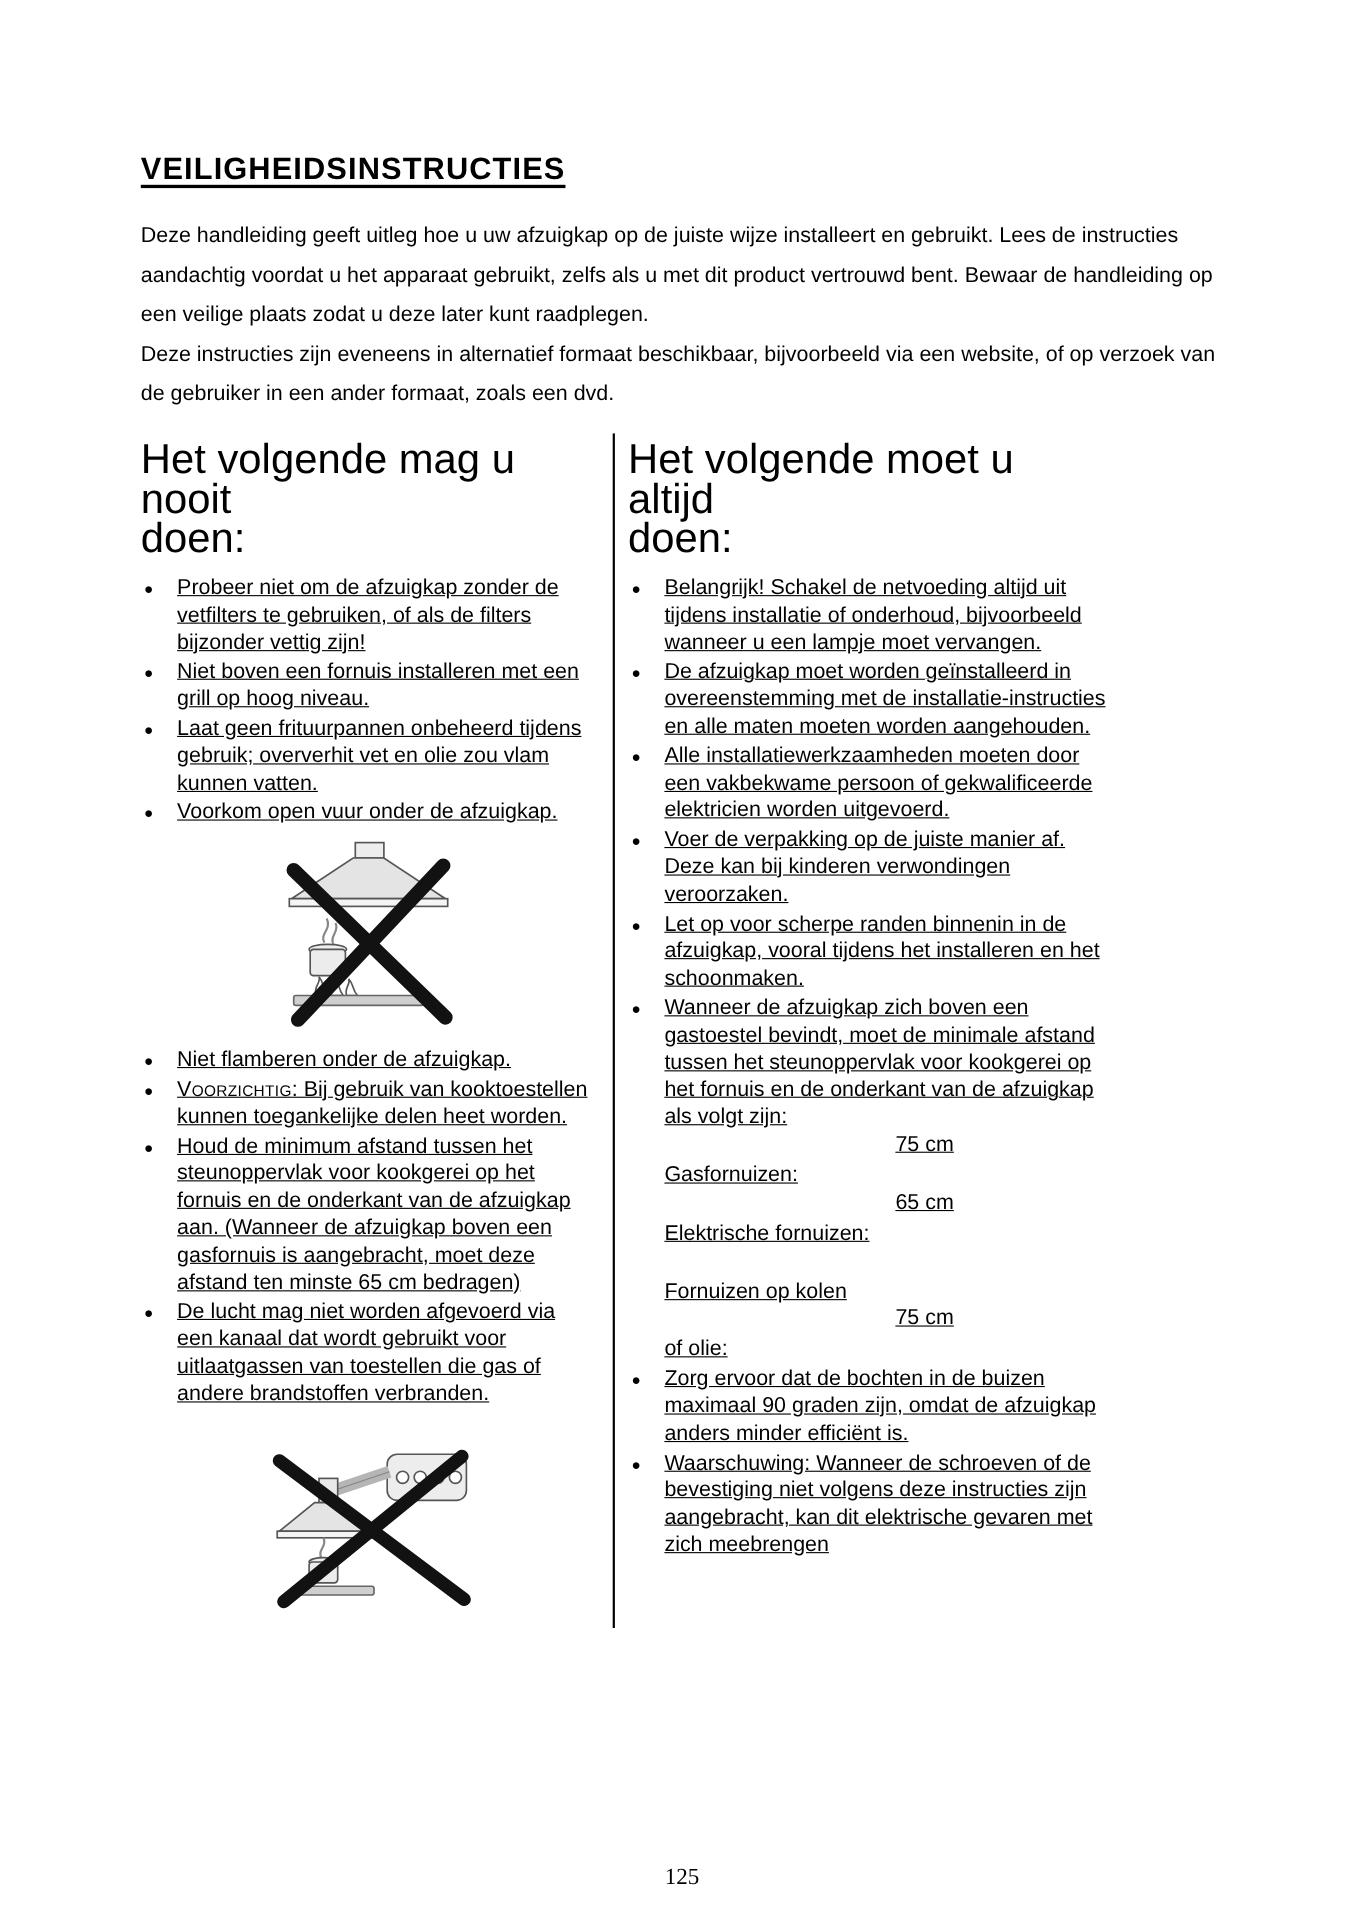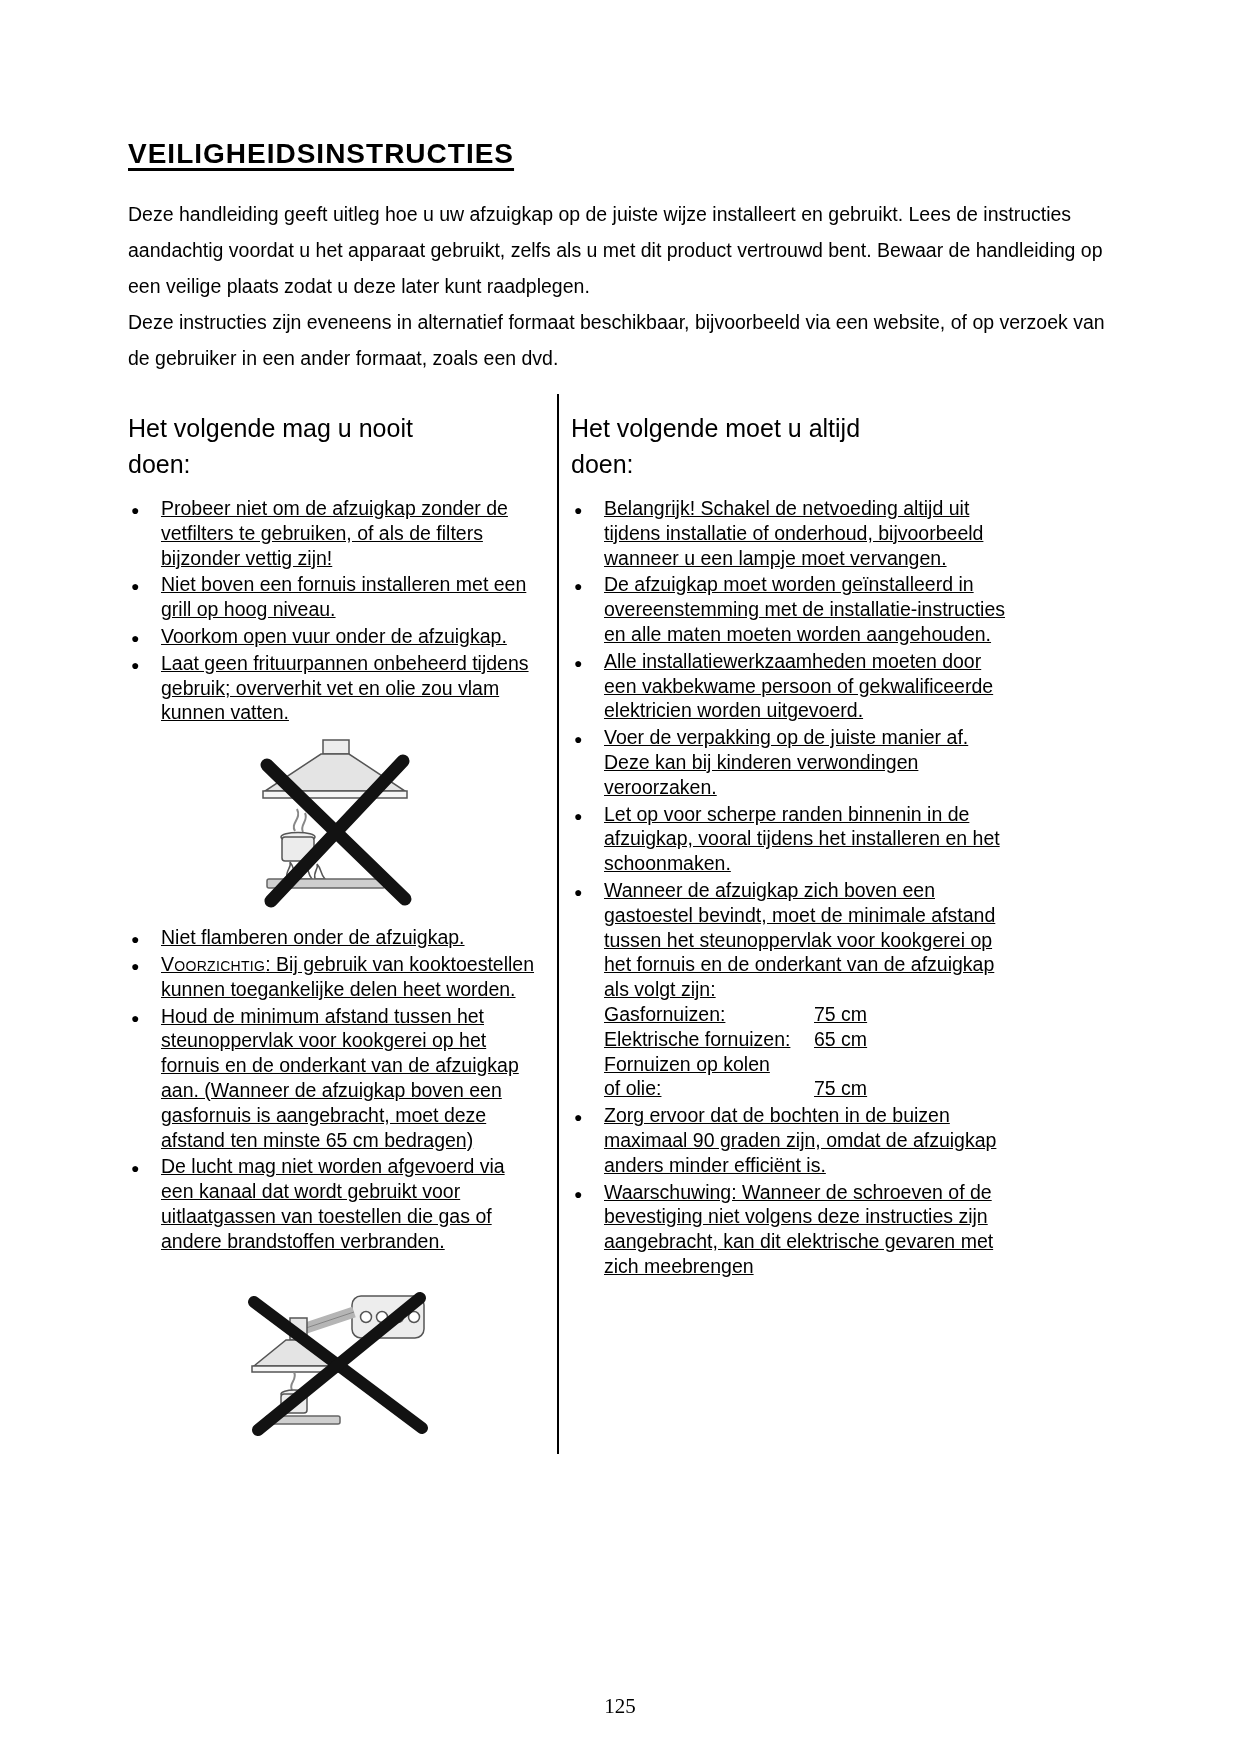--- a/index.html
+++ b/index.html
@@ -44,24 +44,24 @@
   }
   .divider {
     width: 2px;
     background: #000;
   }
   .col-right {
     flex: 1;
     padding-left: 12px;
   }
   .col-heading {
-    font-size: 25px;
+    font-size: 38px;
     font-weight: 400;
     line-height: 36px;
-    margin: 16px 0 14px 0;
+    margin: 6px 0 14px 0;
     white-space: pre-line;
   }
   .item {
     position: relative;
     padding-left: 33px;
     line-height: 24.8px;
     margin-bottom: 2px;
     text-decoration: underline;
   }
   .bullet {
@@ -73,21 +73,21 @@
     content: "●";
     font-size: 14px;
   }
   .item-text { display: inline; }
   .smallcaps {
     font-variant: small-caps;
     letter-spacing: 0.3px;
   }
   .dist-rows { margin-top: 0; }
   .dist-row { display: flex; }
-  .dist-label { width: 210px; flex: none; }
+  .dist-label { width: 210px; flex: none; margin-top: 28px; }
   .dist-value { flex: 1; }
   .illustration {
     display: flex;
     justify-content: center;
     margin: 12px 0 16px 0;
   }
   .page-num {
     position: absolute;
     left: 0;
     bottom: 36px;
@@ -116,25 +116,25 @@
       <div class="item">
         <span class="bullet"></span>
         <span class="item-text">Probeer niet om de afzuigkap zonder de vetfilters te gebruiken, of als de filters bijzonder vettig zijn!</span>
       </div>
       <div class="item">
         <span class="bullet"></span>
         <span class="item-text">Niet boven een fornuis installeren met een grill op hoog niveau.</span>
       </div>
       <div class="item">
         <span class="bullet"></span>
+        <span class="item-text">Laat geen frituurpannen onbeheerd tijdens gebruik; oververhit vet en olie zou vlam kunnen vatten.</span>
+      </div>
+      <div class="item">
+        <span class="bullet"></span>
         <span class="item-text">Voorkom open vuur onder de afzuigkap.</span>
-      </div>
-      <div class="item">
-        <span class="bullet"></span>
-        <span class="item-text">Laat geen frituurpannen onbeheerd tijdens gebruik; oververhit vet en olie zou vlam kunnen vatten.</span>
       </div>
 
       <div class="illustration">
         <svg width="200" height="172" viewBox="0 0 200 172">
           <rect x="88" y="3" width="26" height="14" fill="#ededed" stroke="#555" stroke-width="1.5"></rect>
           <polygon points="86,17 114,17 170,54 30,54" fill="#e4e4e4" stroke="#555" stroke-width="1.5"></polygon>
           <rect x="28" y="54" width="144" height="7" fill="#f5f5f5" stroke="#555" stroke-width="1.5"></rect>
           <path d="M60,94 C55,86 67,82 62,72 M68,95 C64,88 74,84 70,76" fill="none" stroke="#888" stroke-width="2"></path>
           <ellipse cx="63" cy="100" rx="17" ry="4.5" fill="#f0f0f0" stroke="#555" stroke-width="1.5"></ellipse>
           <rect x="47" y="100" width="32" height="24" rx="3" fill="#ececec" stroke="#555" stroke-width="1.5"></rect>

